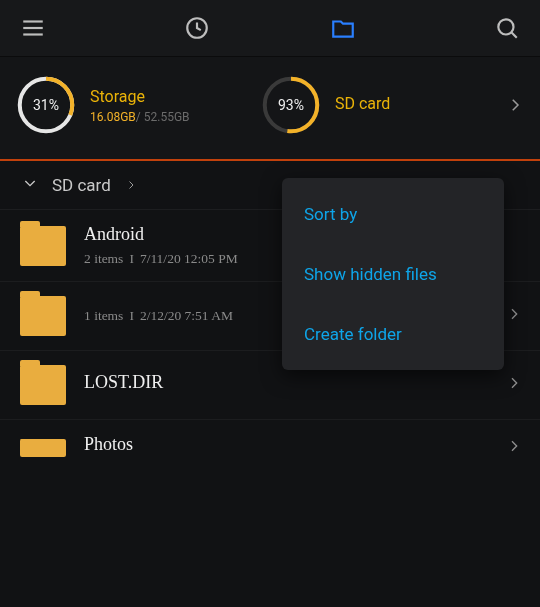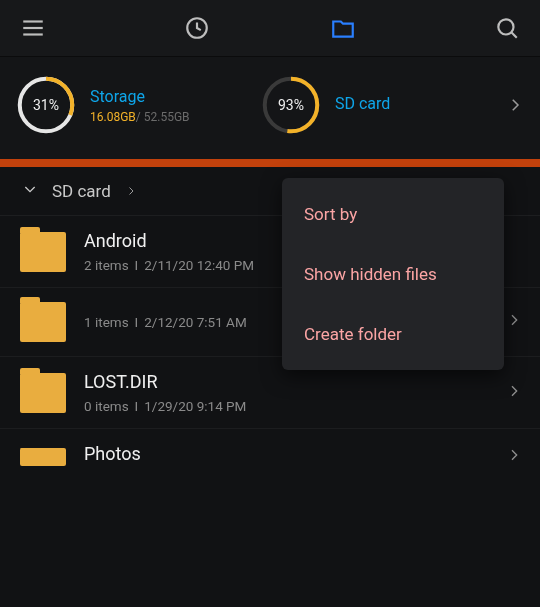--- a/index.html
+++ b/index.html
@@ -7,54 +7,54 @@
   body { background: #111214; }
 
   
   .topbar { height: 56px; display: flex; align-items: center; justify-content: space-between; padding: 0 20px; background: #17181a; }
   .topbar .center { display:flex; gap:120px; align-items:center; }
   .icon { width: 26px; height: 26px; display:inline-flex; align-items:center; justify-content:center; }
   .icon svg { stroke: #bdbdbd; fill:none; stroke-width:2; }
   .icon.active svg { stroke: #2a7fff; }
 
   
-  .storage-row { display:flex; align-items:center; background:#141517; padding: 18px 16px 24px 16px; gap: 0; border-top:1px solid #0b0b0c; border-bottom: 8px solid #c2410c;}
+  .storage-row { display:flex; align-items:center; background:#141517; padding: 18px 16px 24px 16px; gap: 0; border-top:1px solid #0b0b0c; border-bottom: 2px solid #c2410c;}
   .storage-cell { display:flex; align-items:center; gap: 14px; flex:1; }
   .ring { position:relative; width:60px; height:60px; }
   .ring svg { width:60px; height:60px; transform: rotate(-90deg); }
   .ring .track { stroke:#3a3a3a; stroke-width:4; fill:none; }
   .ring .arc { stroke:#f3b229; stroke-width:4; fill:none; stroke-linecap:butt; }
   .ring.white .track { stroke:#e6e6e6; }
   .ring .pct { position:absolute; inset:0; display:flex; align-items:center; justify-content:center; font-size:14px; color:#efefef; }
-  .storage-text .title { font-size:16px; color:#0ea5e9; margin-bottom:4px; }
+  .storage-text .title { font-size:16px; color:#eab308; margin-bottom:4px; }
   .storage-text .nums { font-size:12px; }
   .storage-text .used { color:#f3b229; }
   .storage-text .slash, .storage-text .total { color:#6b6b6b; }
   .chev-right { width:18px; height:18px; }
   .chev-right svg { stroke:#9a9a9a; fill:none; stroke-width:2; }
 
   
   .crumb { display:flex; align-items:center; gap:14px; padding: 14px 22px; color:#c9c9c9; font-size:17px; border-bottom:1px solid #1d1e20; }
   .crumb .chev-down svg { stroke:#c9c9c9; fill:none; stroke-width:2; width:16px; height:16px; }
   .crumb .small-chev svg { stroke:#9a9a9a; fill:none; stroke-width:2; width:12px; height:12px; }
 
   
   .list { }
-  .row { display:flex; align-items:center; padding: 14px 18px 14px 20px; border-bottom:1px solid #1c1d1f; gap:18px; }
+  .row { display:flex; align-items:center; padding: 14px 18px 14px 20px; border-bottom:1px solid #1c1d1f; gap:18px;font-family:Liberation Serif, serif; }
   .folder-icon { width:46px; height:40px; background:#e9ad3f; border-radius:2px; position:relative; flex-shrink:0; }
   .folder-icon::before { content:""; position:absolute; top:-5px; left:0; width:20px; height:6px; background:#e9ad3f; border-radius:2px 2px 0 0; }
   .row-text .name { font-size:18px; color:#f0f0f0; margin-bottom:6px; }
   .row-text .meta { font-size:13.5px; color:#8a8a8a; }
   .row-text .sep { display:inline-block; margin:0 6px; color:#8a8a8a; }
   .row .grow { flex:1; }
   .row .chev svg{ stroke:#8f8f8f; fill:none; stroke-width:2; width:16px; height:16px;}
 
   
   .menu { position:absolute; left:282px; top:178px; width:222px; background:#232427; border-radius:6px; box-shadow:0 6px 20px rgba(0,0,0,0.6); padding: 6px 0; }
-  .menu-item { padding: 20px 22px; font-size:17px; color:#fca5a5; }
+  .menu-item { padding: 20px 22px; font-size:17px; color:#0ea5e9; }
 
 </style>
 </head>
 <body>
 
 <div class="topbar">
   <span class="icon">
     <svg viewBox="0 0 24 24">
         <line x1="3" y1="6" x2="21" y2="6"></line>
         <line x1="3" y1="12" x2="21" y2="12"></line>
@@ -128,40 +128,39 @@
         <polyline points="9 5 16 12 9 19"></polyline>
       </svg></span>
 </div>
 
 <div class="list">
 
   <div class="row">
     <div class="folder-icon"></div>
     <div class="row-text grow">
       <div class="name">Android</div>
-      <div class="meta"><span>2 items</span><span class="sep">I</span><span>2/11/20 12:40 PM</span></div>
+      <div class="meta"><span>2 items</span><span class="sep">I</span><span>7/11/20 12:05 PM</span></div>
     </div>
   </div>
 
 
   <div class="row">
     <div class="folder-icon"></div>
     <div class="row-text grow">
       <div class="meta"><span>1 items</span><span class="sep">I</span><span>2/12/20 7:51 AM</span></div>
     </div>
     <span class="chev"><svg viewBox="0 0 24 24">
           <polyline points="9 5 16 12 9 19"></polyline>
         </svg></span>
   </div>
 
   <div class="row">
     <div class="folder-icon"></div>
     <div class="row-text grow">
       <div class="name">LOST.DIR</div>
-      <div class="meta"><span>0 items</span><span class="sep">I</span><span>1/29/20 9:14 PM</span></div>
     </div>
     <span class="chev"><svg viewBox="0 0 24 24">
           <polyline points="9 5 16 12 9 19"></polyline>
         </svg></span>
   </div>
 
   <div class="row" style="border-bottom:none;align-items:center;">
     <div class="folder-icon" style="height:18px; overflow:hidden;"></div>
     <div class="row-text grow">
       <div class="name">Photos</div>

